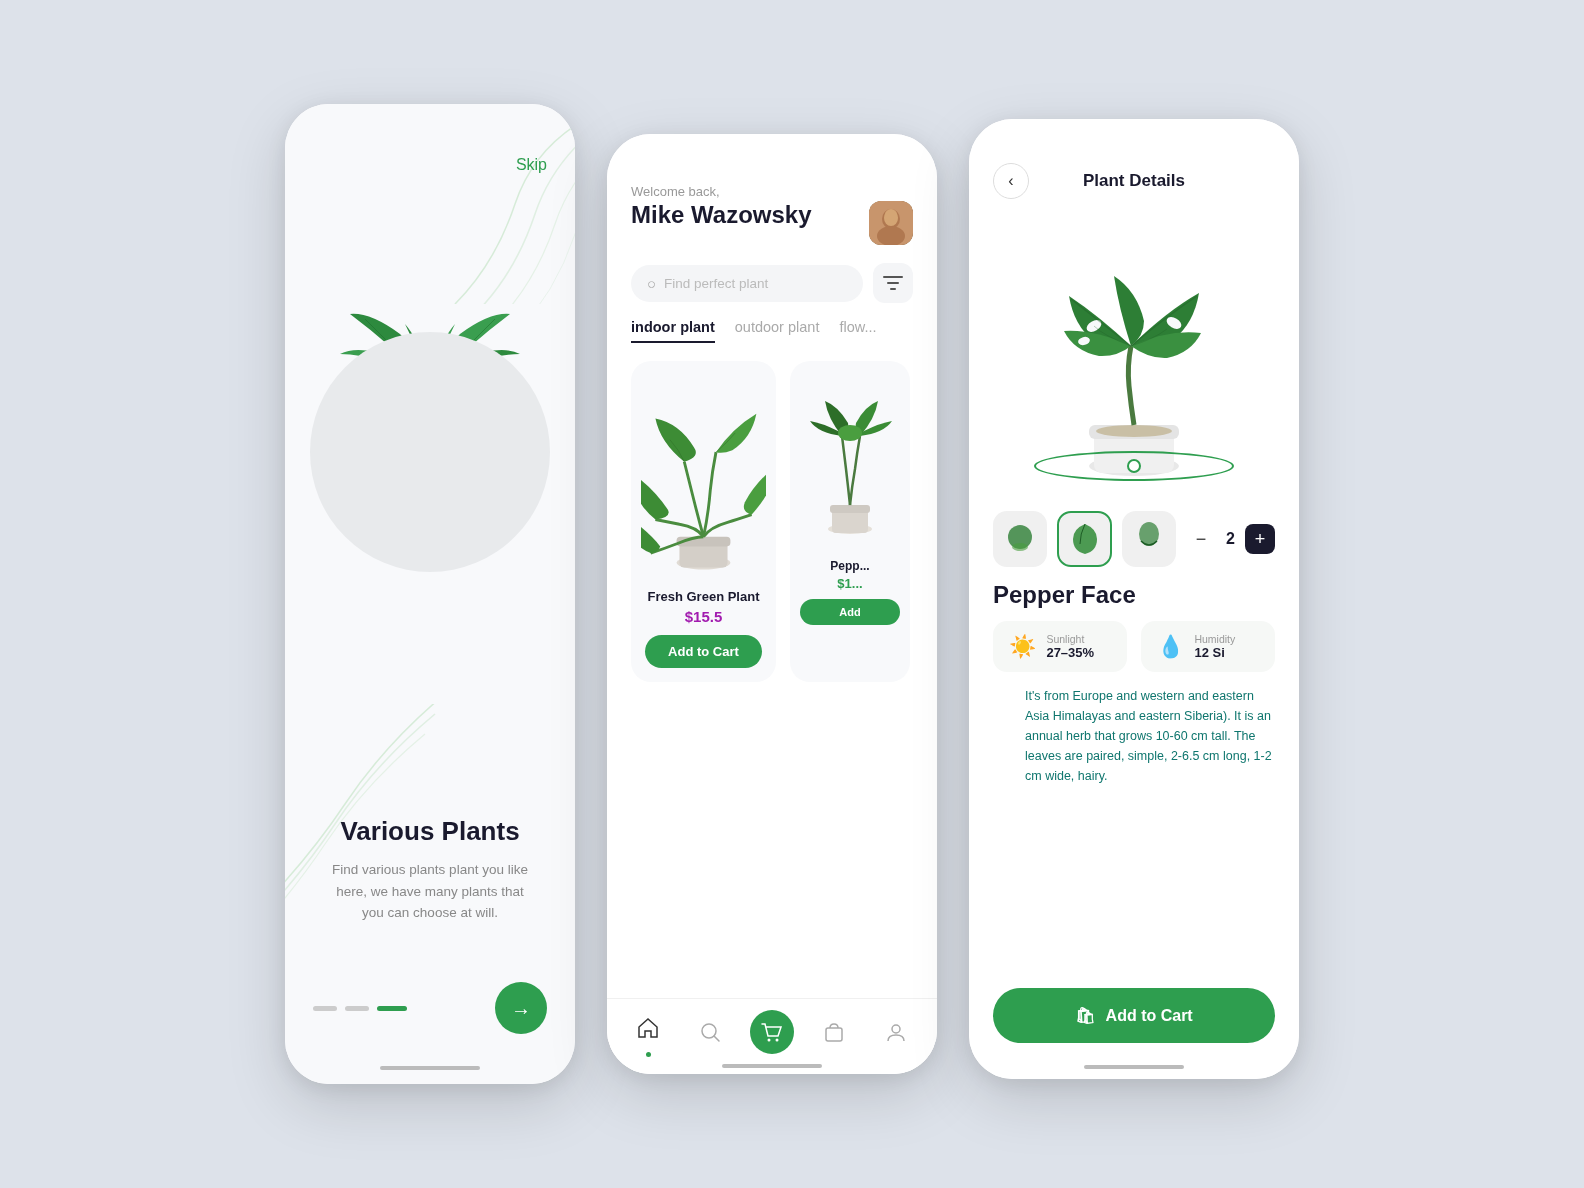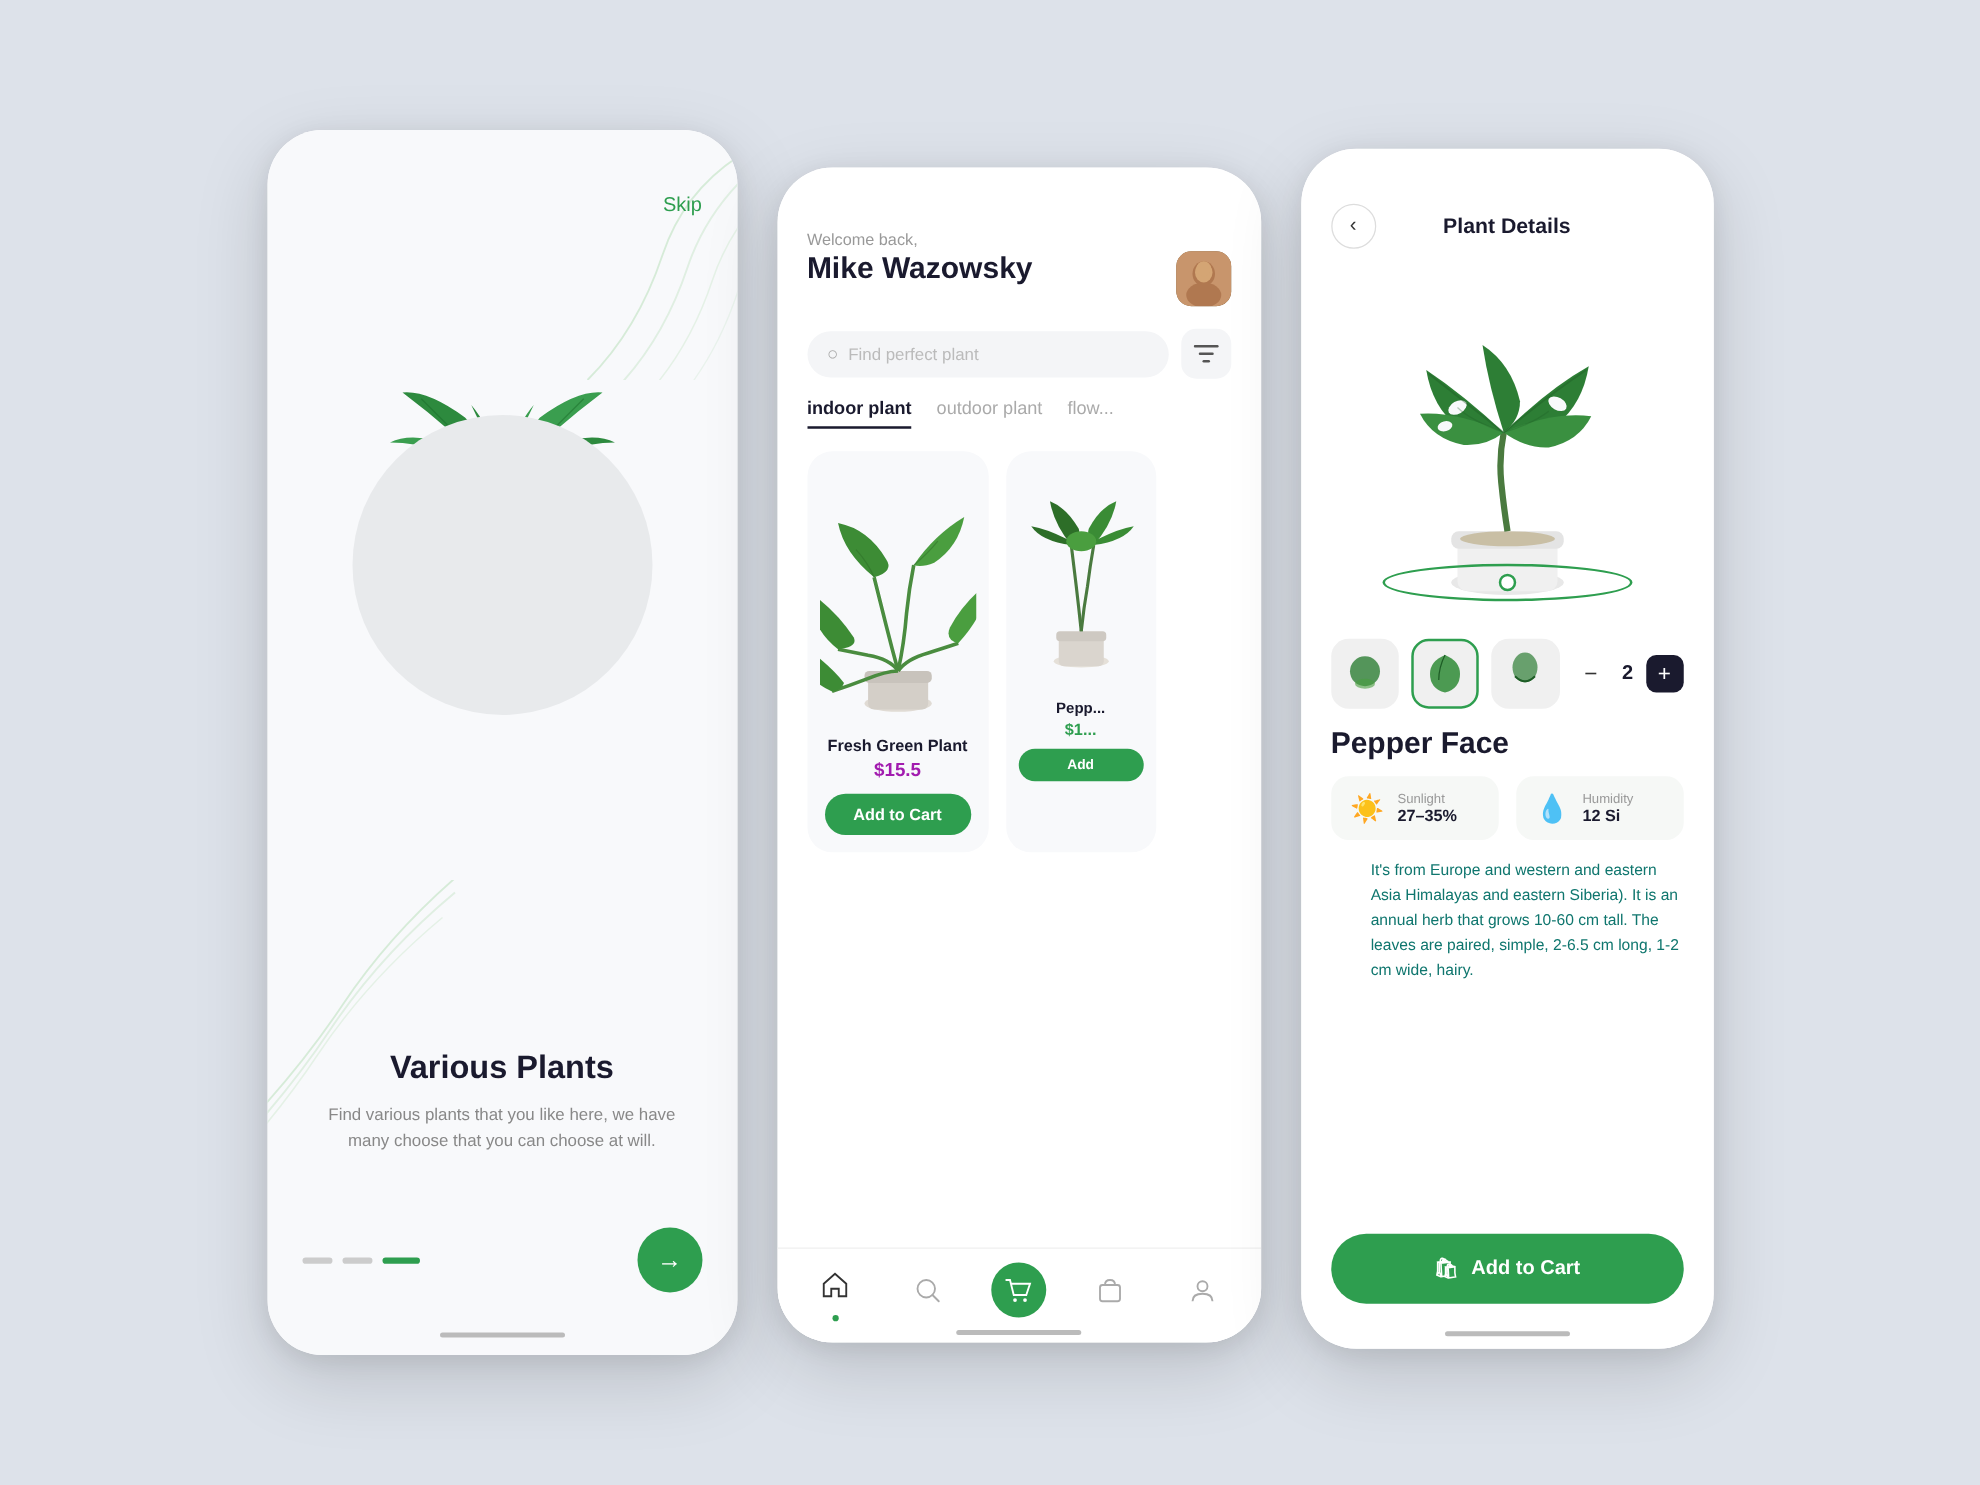--- a/index.html
+++ b/index.html
@@ -25,22 +25,22 @@
 
     
     .phone {
       background: #ffffff;
       border-radius: 44px;
       box-shadow: 0 20px 60px rgba(0,0,0,0.15), 0 4px 20px rgba(0,0,0,0.08);
       overflow: hidden;
       position: relative;
       flex-shrink: 0;
     }
-    .phone-1 { width: 376px; height: 980px; }
-    .phone-2 { width: 387px; height: 940px; margin-top: 20px; }
+    .phone-1 { width: 290px; height: 980px; }
+    .phone-2 { width: 330px; height: 940px; margin-top: 20px; }
     .phone-3 { width: 330px; height: 960px; margin-top: 10px; }
 
     
     .p1-inner {
       width: 100%;
       height: 100%;
       position: relative;
       background: #f8f9fb;
       overflow: hidden;
     }
@@ -601,21 +601,21 @@
           <path d="M100,160 Q90,130 75,100 Q88,115 98,145 Q100,155 100,160" fill="#2d8a3e"></path>
           <path d="M100,160 Q110,130 125,100 Q112,115 102,145 Q100,155 100,160" fill="#3a9e4f"></path>
 
           <path d="M100,160 Q65,125 35,95" stroke="#1a6b2a" stroke-width="1" fill="none" opacity="0.5"></path>
           <path d="M100,160 Q135,125 165,95" stroke="#1a6b2a" stroke-width="1" fill="none" opacity="0.5"></path>
         </svg>
       </div>
 
       <div class="p1-text-area">
         <div class="p1-title">Various Plants</div>
-        <div class="p1-subtitle">Find various plants that you like here, we have many choose that you can choose at will.</div>
+        <div class="p1-subtitle">Find various plants plant you like here, we have many plants that you can choose at will.</div>
       </div>
 
       <div class="p1-bottom">
         <div class="p1-dots">
           <div class="p1-dot"></div>
           <div class="p1-dot"></div>
           <div class="p1-dot active"></div>
         </div>
         <div class="p1-next-btn">
           <span>→</span>

